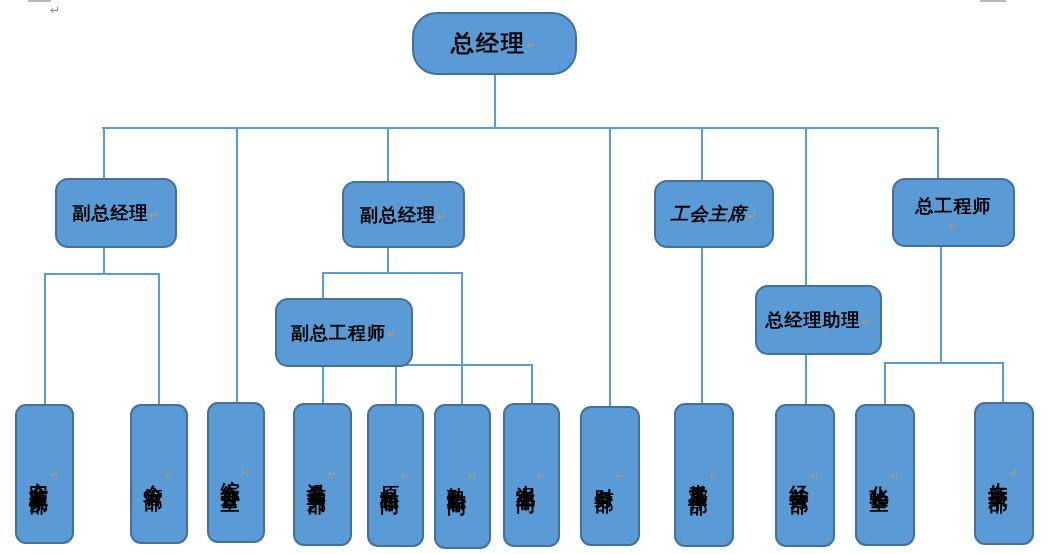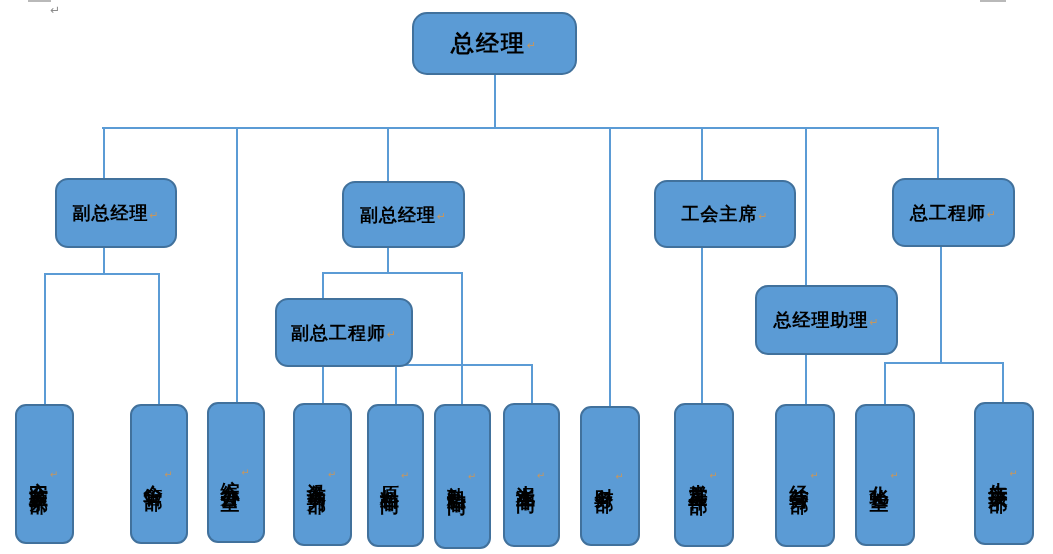--- a/index.html
+++ b/index.html
@@ -11,21 +11,21 @@
   .hline,.vline{position:absolute;background:#5B9BD5;}
   .hline{height:2px;}
   .vline{width:2px;}
   
   .node{
     position:absolute;display:flex;align-items:center;justify-content:center;
     background:#5B9BD5;border:2px solid #41719C;border-radius:13px;
     box-sizing:border-box;color:#000;font-weight:bold;
   }
   .node .lbl{white-space:nowrap;}
-  .root{font-size:23px;letter-spacing:2px;border-radius:15px;}
+  .root{font-size:23px;letter-spacing:2px;border-radius:25px;}
   .mid{font-size:18px;letter-spacing:1px;margin-left:12px;}
   .dept{border-radius:11px;}
   .dept .lbl{
     writing-mode:vertical-rl;text-orientation:upright;
     font-size:19px;letter-spacing:3px;line-height:1;white-space:nowrap;
   }
   
   .rmark{
     font-size:11px;color:#C29763;font-weight:normal;margin-left:1px;
     align-self:center;position:relative;top:2px;
@@ -89,34 +89,34 @@
   </div>
 
   <div class="node mid" style="left:43px;top:178px;width:122px;height:70px;">
     <span class="lbl">副总经理</span>
       <span class="rmark">↵</span>
   </div>
   <div class="node mid" style="left:330px;top:181px;width:123px;height:67px;">
     <span class="lbl">副总经理</span>
       <span class="rmark">↵</span>
   </div>
-  <div class="node mid" style="left:642px;top:180px;width:142px;height:68px;">
+  <div class="node mid" style="left:642px;top:180px;width:120px;height:68px;font-style:italic;">
     <span class="lbl">工会主席</span>
       <span class="rmark">↵</span>
   </div>
-  <div class="node mid" style="left:880px;top:178px;width:123px;height:69px;">
+  <div class="node mid" style="left:880px;top:178px;width:123px;height:69px;flex-direction:column;">
     <span class="lbl">总工程师</span>
       <span class="rmark">↵</span>
   </div>
 
   <div class="node mid" style="left:263px;top:298px;width:138px;height:69px;">
     <span class="lbl">副总工程师</span>
       <span class="rmark">↵</span>
   </div>
-  <div class="node mid" style="left:743px;top:285px;width:143px;height:70px;">
+  <div class="node mid" style="left:743px;top:285px;width:127px;height:70px;">
     <span class="lbl">总经理助理</span>
       <span class="rmark">↵</span>
   </div>
 
   <div class="node dept" style="left:15px;top:404px;width:59px;height:140px;">
     <span class="lbl">安全监察部</span>
       <span class="rmark">↵</span>
   </div>
   <div class="node dept" style="left:130px;top:404px;width:58px;height:140px;">
     <span class="lbl">企管部</span>

